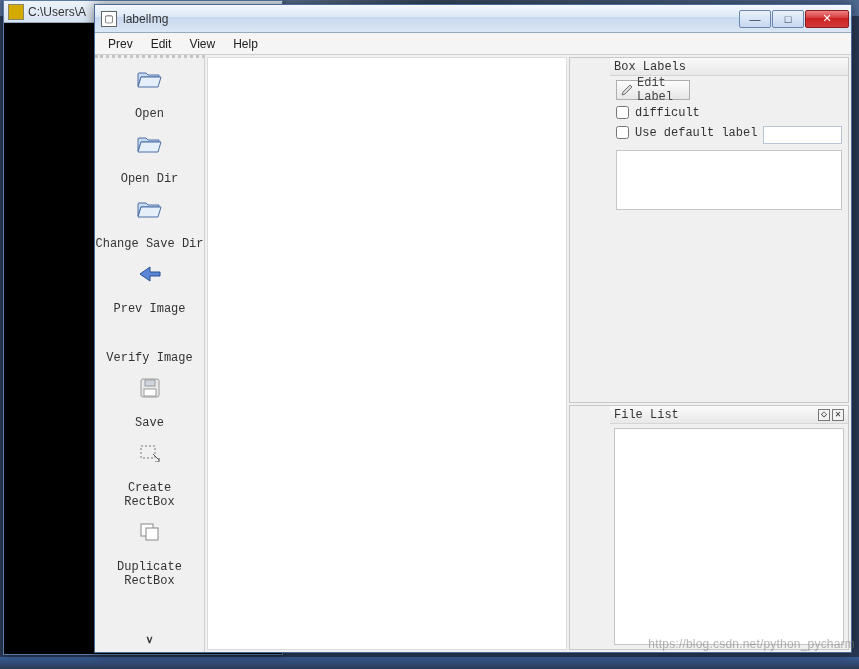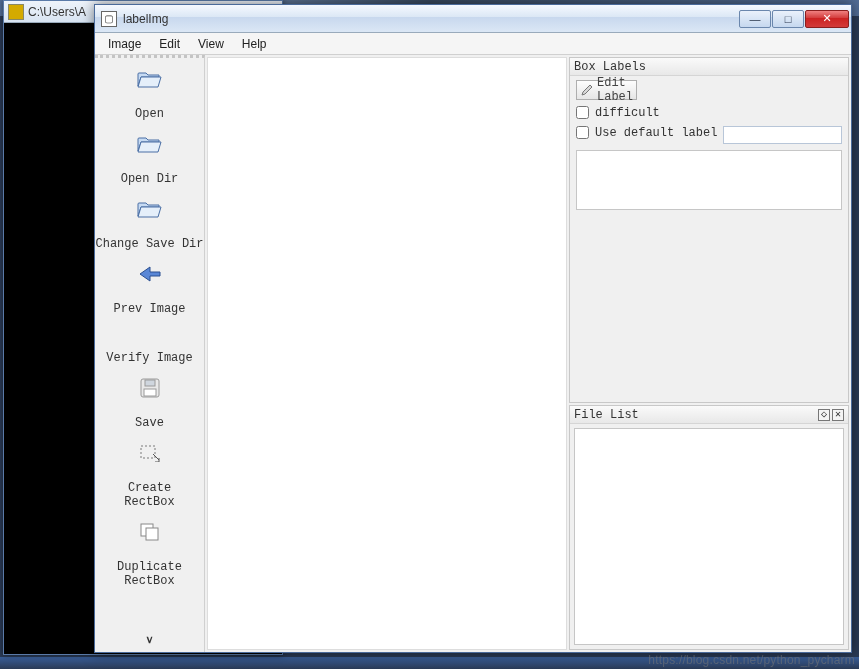--- a/index.html
+++ b/index.html
@@ -124,57 +124,57 @@
   
   .right-pane {
     width:282px;
     display:flex; flex-direction:column;
     gap:2px;
     padding:2px 2px 2px 0;
   }
   .panel {
     background:#f0f0f0;
     border:1px solid #c8c8c8;
-    display:flex; flex-direction:column;
+    display:flex; flex-direction:column;padding-left:40px;
   }
   .panel-header {
     height:18px;
     background:linear-gradient(#fafafa,#e8e8e8);
     border-bottom:1px solid #d5d5d5;
     display:flex; align-items:center;
     padding:0 4px;
     font-family:"SimSun","NSimSun","Courier New",monospace;
     font-size:12px; color:#333;
   }
   .panel-header .spacer{flex:1;}
   .dock-icon { width:12px;height:12px;border:1px solid #777;margin-left:2px;display:flex;align-items:center;justify-content:center;font-size:10px;line-height:1;color:#333;background:#f4f4f4;}
   .panel-body { padding:4px 6px; display:flex; flex-direction:column; gap:6px; font-family:"SimSun","NSimSun","Courier New",monospace; font-size:12px;}
   .edit-label-btn {
-    width:61px;height:20px;
+    width:74px;height:20px;
     background:linear-gradient(#fdfdfd,#e6e6e6);
     border:1px solid #aeaeae;
     display:flex; align-items:center;
     padding:0 4px; gap:4px;
     color:#444;
   }
   .edit-label-btn .pencil{width:12px;height:12px;}
   .chk { display:flex; align-items:flex-start; gap:6px; color:#333; }
   .chk input { width:13px;height:13px;margin:0; }
   .chk.defrow input.txt { flex:1; height:18px; border:1px solid #b8c6d8; background:#fff; }
   .listbox {
     flex:1;
     background:#fff;
     border:1px solid #c6c6c6;
     min-height:60px;
   }
   .boxlabels { height:346px; }
   .filelist { flex:1; }
 
   .watermark {
-    position:absolute; right:4px; bottom:2px;
+    position:absolute; right:4px; bottom:18px;
     color:rgba(120,120,120,.55);
     font-size:12px;
     font-family: Arial,sans-serif;
     letter-spacing:.2px;
     pointer-events:none;
   }
   .taskbar-hint{
     position:absolute;left:0;bottom:0;width:100%;height:12px;
     background:linear-gradient(#3a5f9a,#2a3a55);
   }
@@ -206,21 +206,21 @@
       <div class="winbtn">
           <span>□</span>
         </div>
       <div class="winbtn close">
           <span>✕</span>
         </div>
     </div>
   </div>
 
   <div class="menubar">
-    <div class="menu-item"><span>Image</span></div>
+    <div class="menu-item"><span>Prev</span></div>
     <div class="menu-item"><span>Edit</span></div>
     <div class="menu-item"><span>View</span></div>
     <div class="menu-item"><span>Help</span></div>
   </div>
 
   <div class="client">
 
     <div class="toolbar">
 
       <div class="toolbtn">

